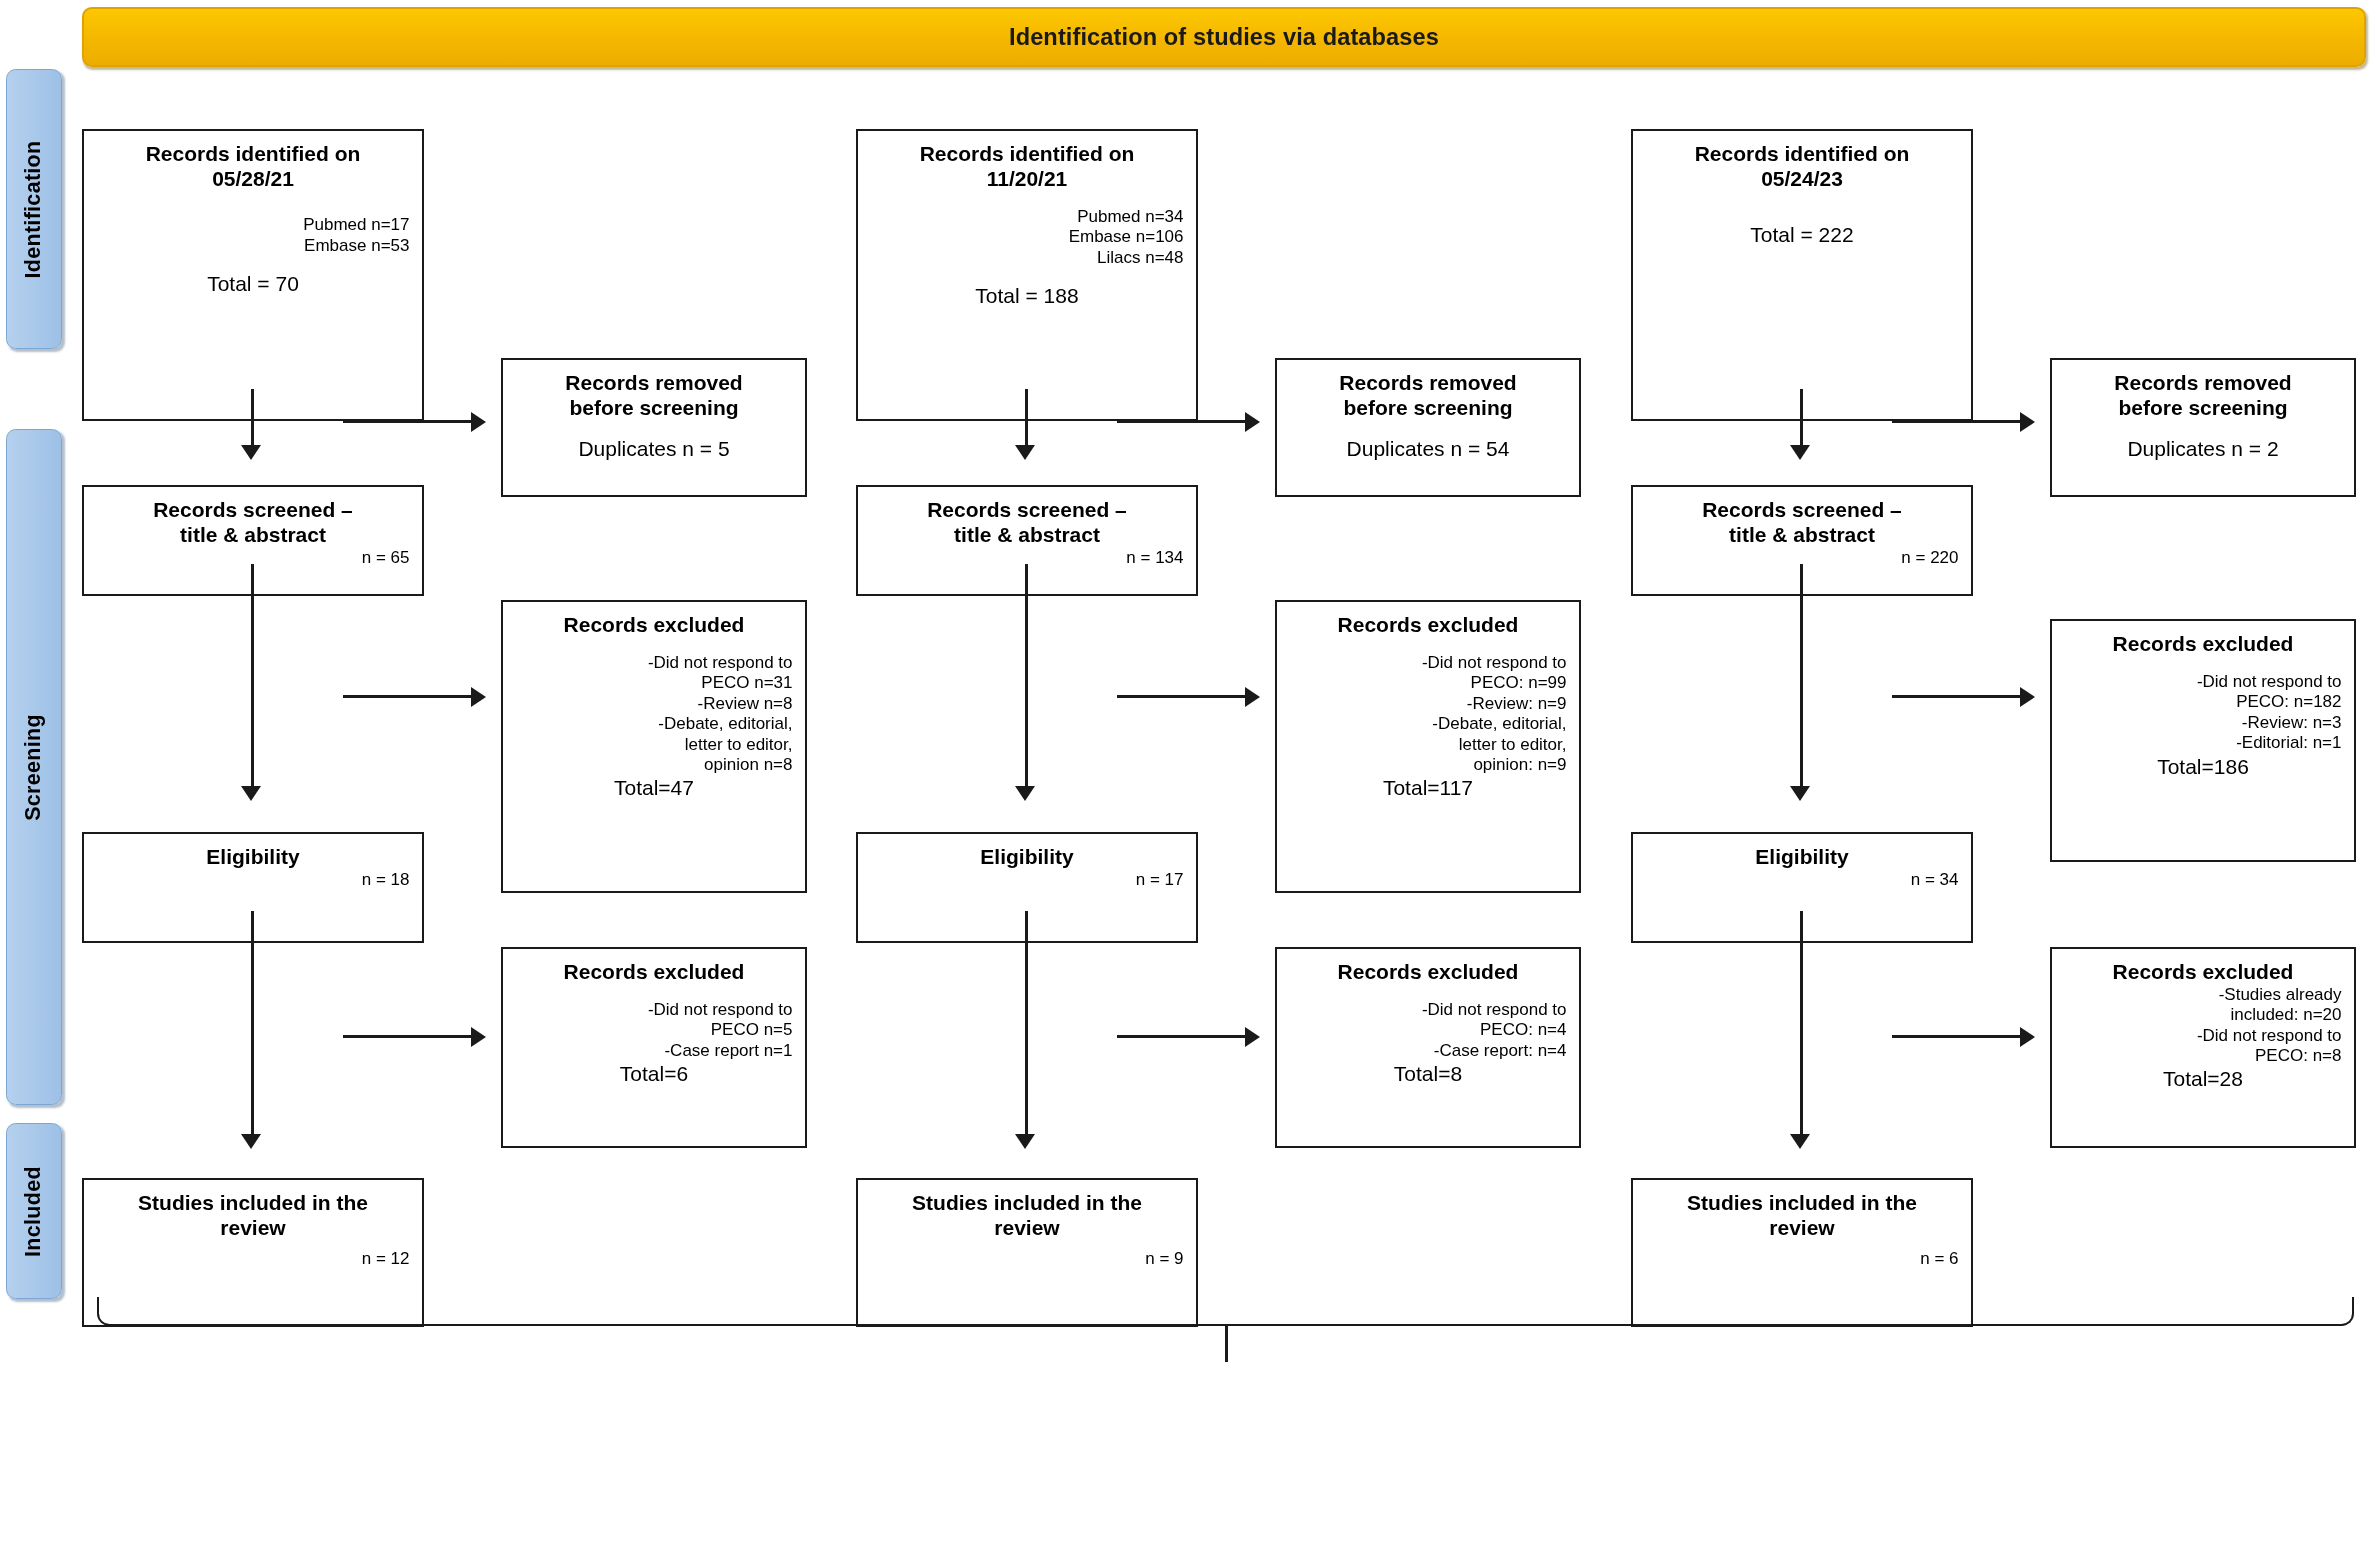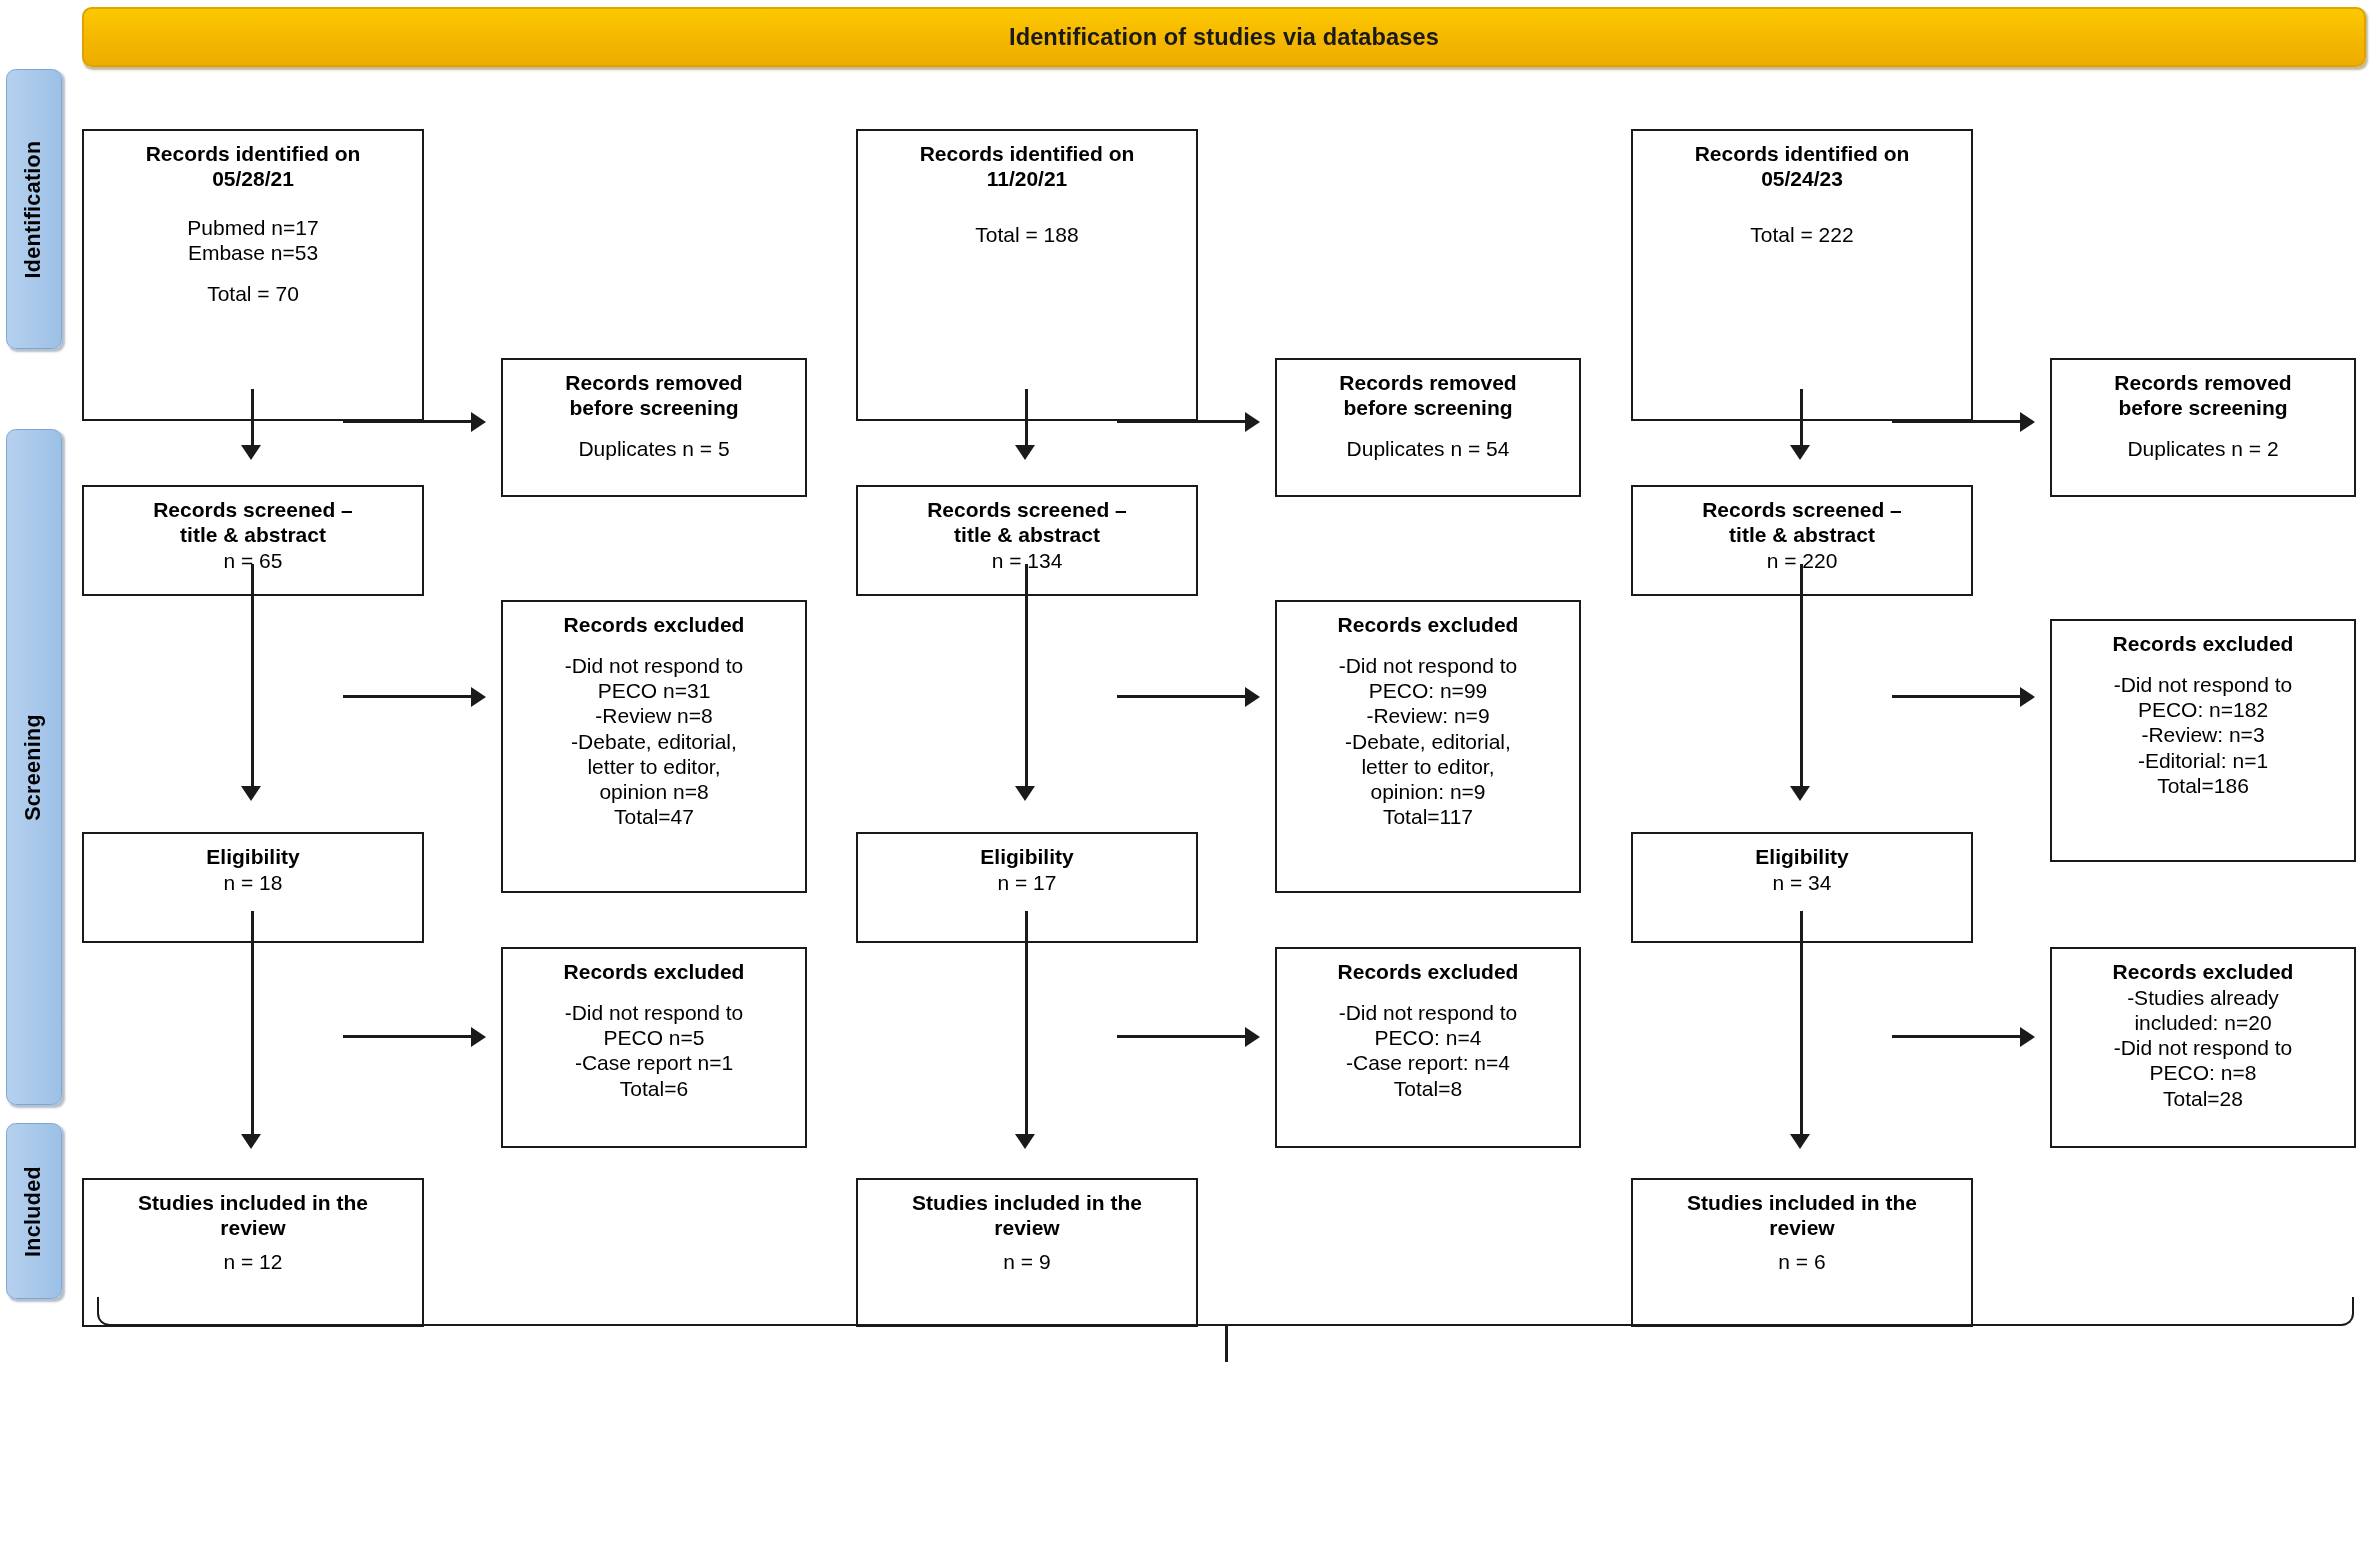--- a/index.html
+++ b/index.html
@@ -77,24 +77,24 @@
     margin-top: 32px;
   }
   .box .ttl {
     text-align: center;
     font-weight: 700;
     font-size: 21px;
     line-height: 1.18;
     white-space: pre-line;
   }
   .box .lines {
-    font-size: 21px;
+    font-size: 17px;
     line-height: 1.20;
     white-space: pre-line;
-    text-align: center;
+    text-align: right;
   }
   .box .tot {
     font-size: 21px;
     line-height: 1.20;
     text-align: center;
     white-space: pre-line;
   }
   .gap-lg { height: 23.6px; }
   .gap-md { height: 15.3px; }
   .gap-sm { height: 8.3px; }
@@ -225,20 +225,23 @@
     <div class="ttl">Studies included in the
 review</div>
     <div class="gap-sm"></div>
     <div class="lines">n = 12</div>
   </div>
 
   <div class="box" style="left:856px; top:97px; width:342px; height:292px;">
     <div class="ttl">Records identified on
 11/20/21</div>
     <div class="gap-md"></div>
+    <div class="lines">Pubmed n=34
+Embase n=106
+Lilacs n=48</div>
     <div class="gap-md"></div>
     <div class="tot">Total = 188</div>
   </div>
 
   <div class="vline" style="left:1025px; top:389px; height:63px;"></div>
   <div class="arrow-down" style="left:1015px; top:445px;"></div>
   <div class="hline" style="left:1117px; top:420px; width:131px;"></div>
   <div class="arrow-right" style="left:1245px; top:412px;"></div>
 
   <div class="box" style="left:1275px; top:326px; width:306px; height:139px;">

